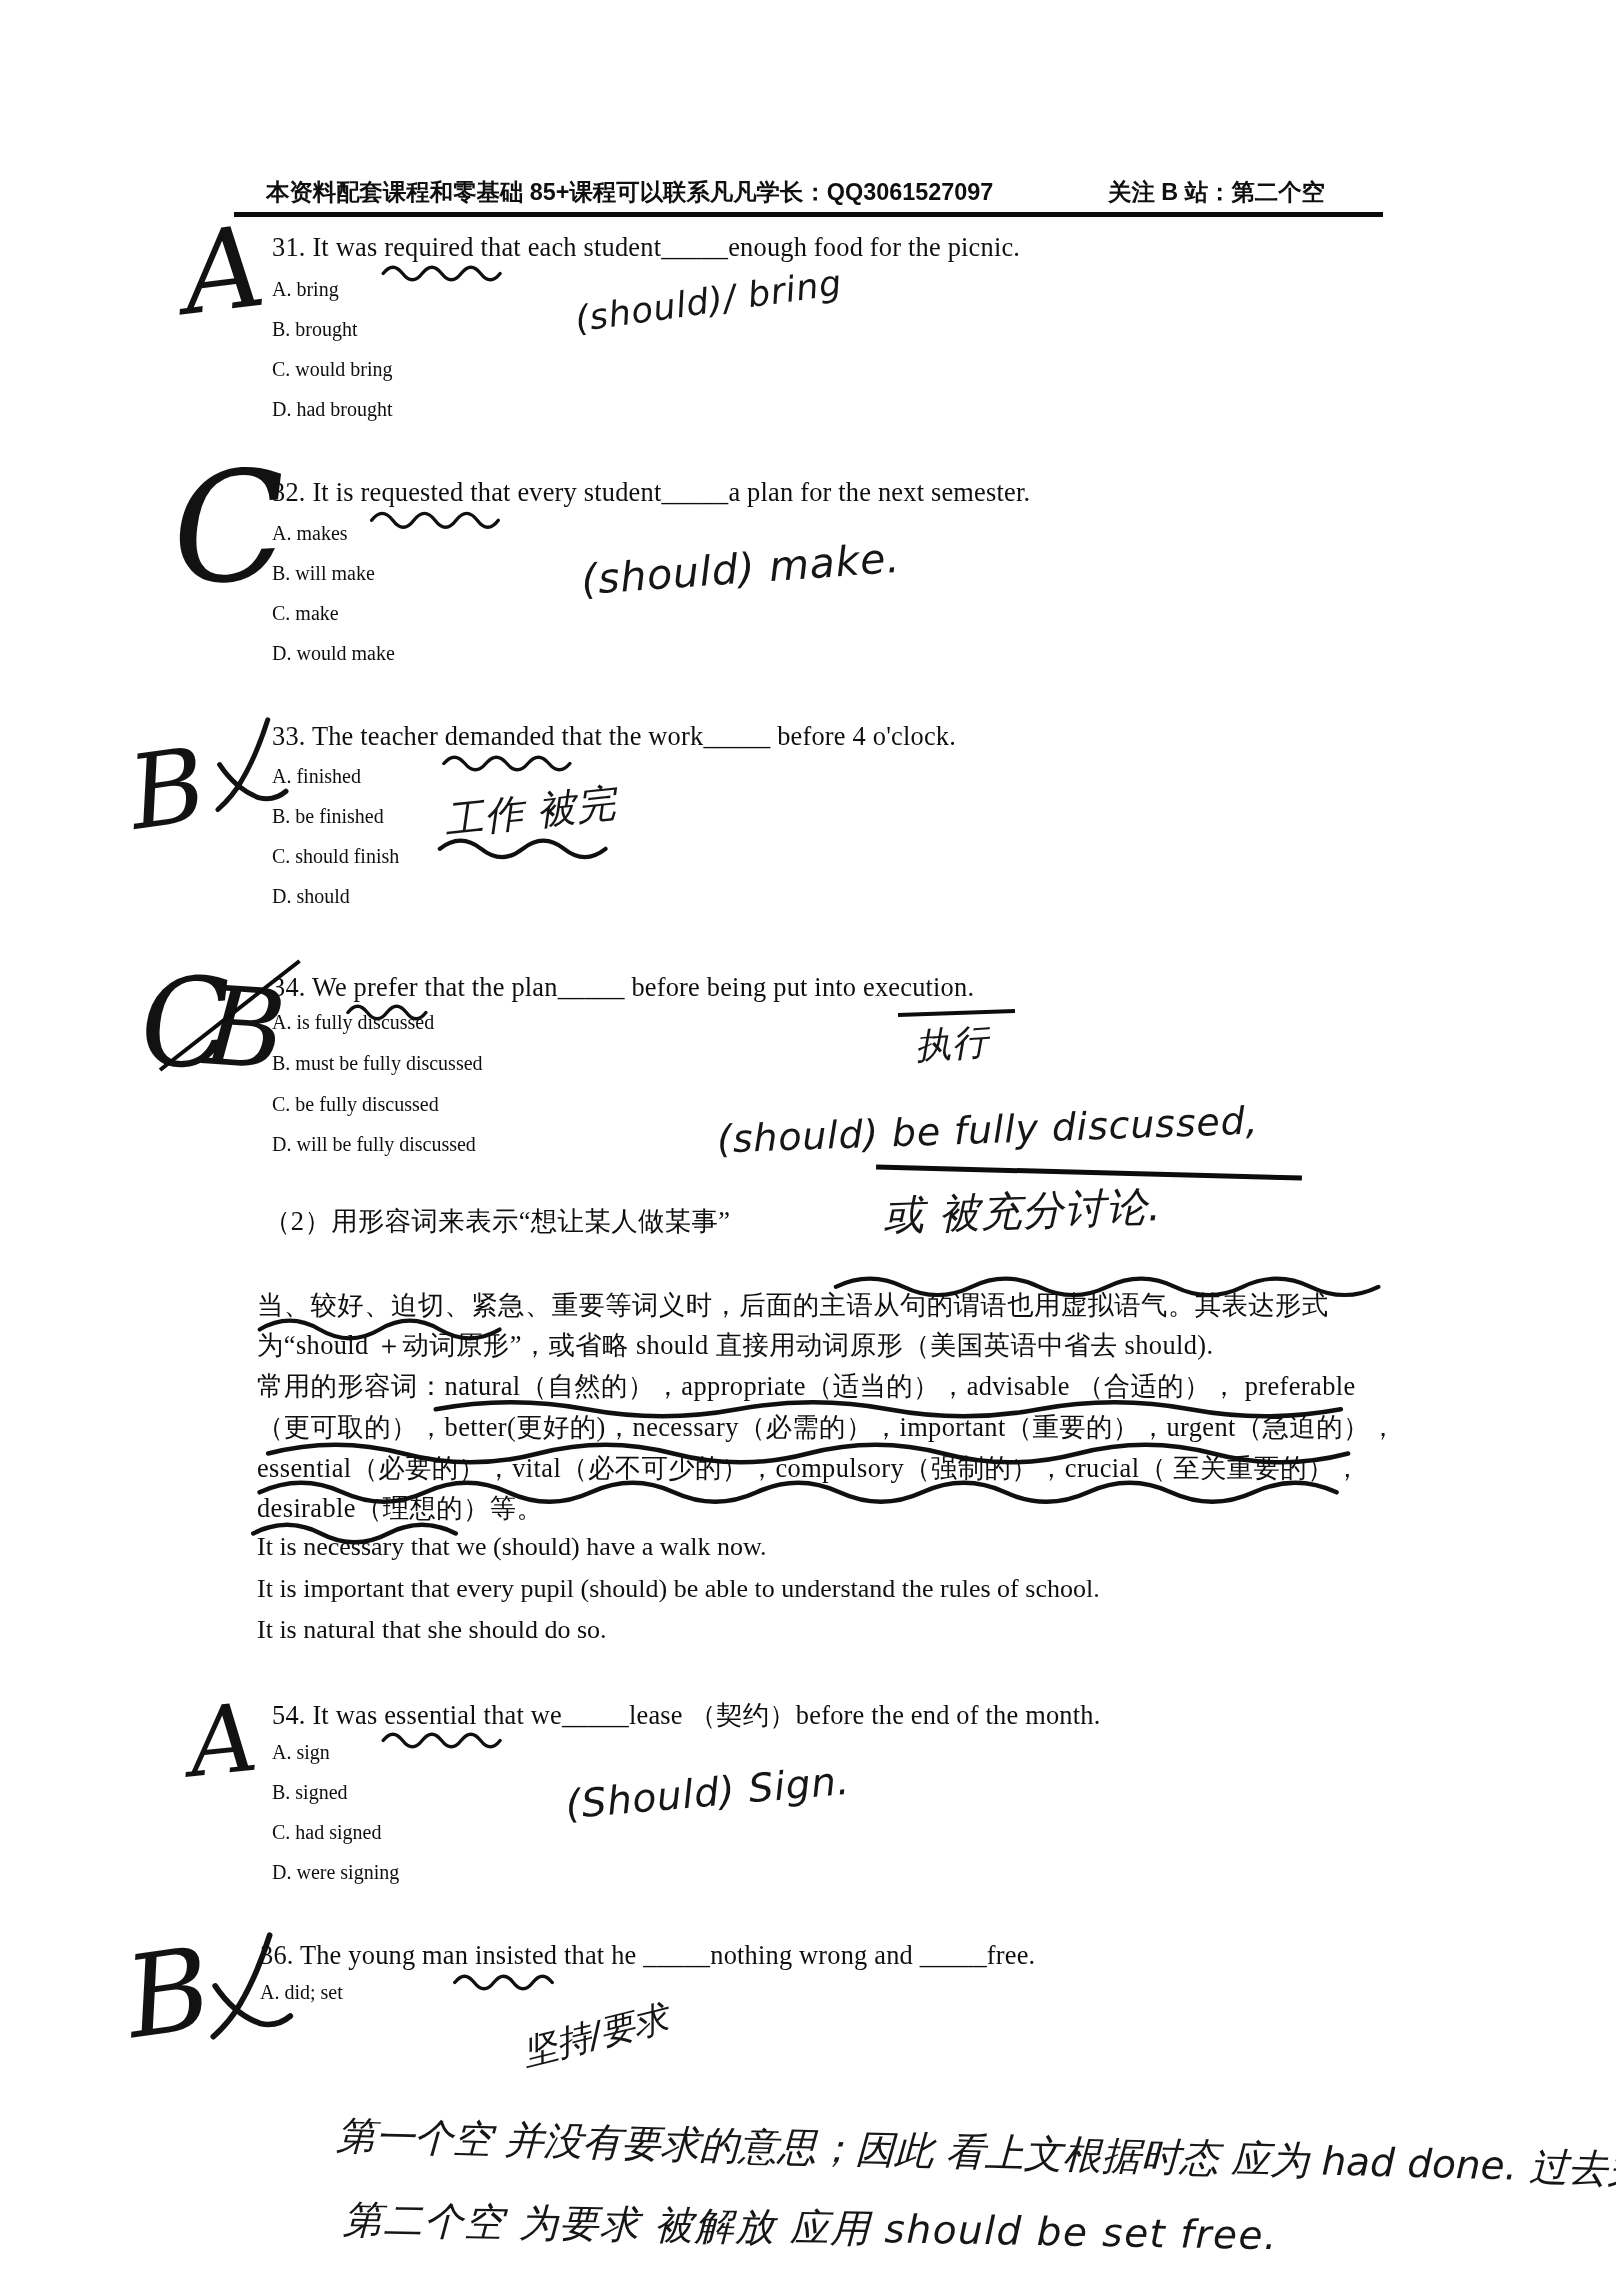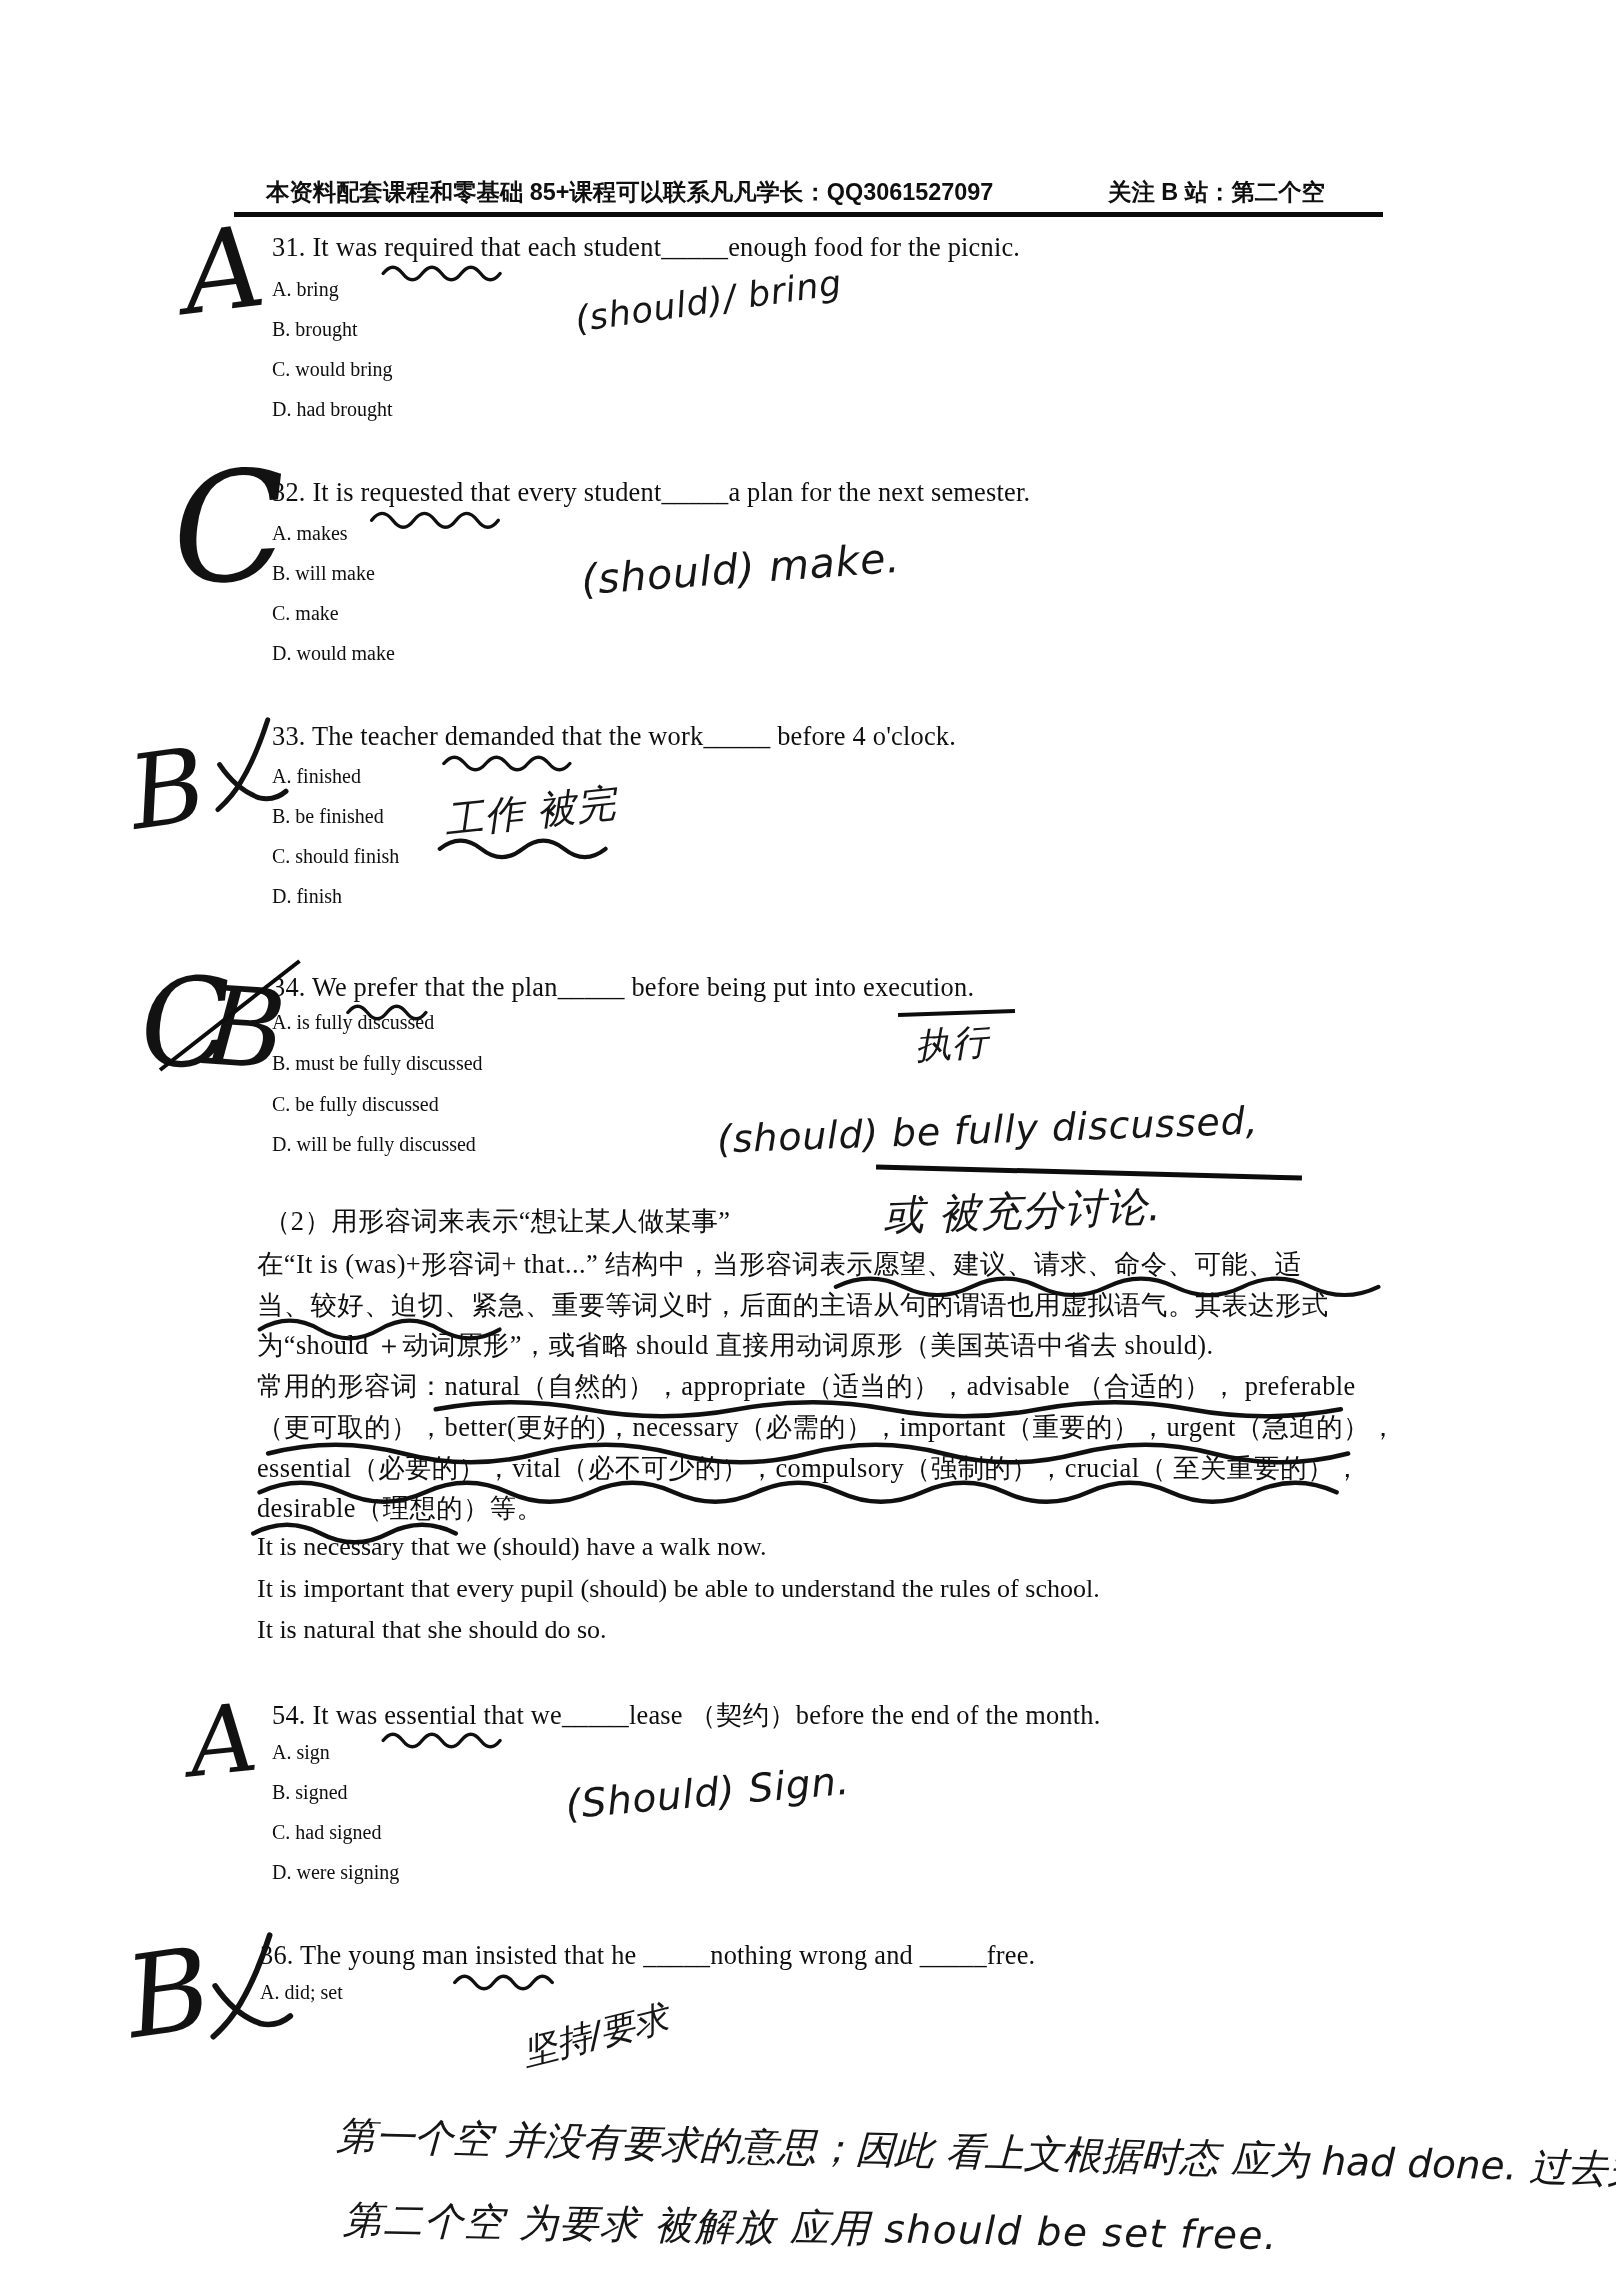--- a/index.html
+++ b/index.html
@@ -53,21 +53,21 @@
     <path d="M72 4 Q58 48 40 78 Q30 96 12 112" fill="none" stroke="#121212" stroke-width="6" stroke-linecap="round"></path>
     <path d="M14 58 Q34 88 62 98 Q80 102 94 90" fill="none" stroke="#121212" stroke-width="6" stroke-linecap="round"></path>
   </svg>
   <div class="abs stem" style="left:272px;top:721px;">33. The teacher demanded that the work_____ before 4 o'clock.</div>
   <svg class="wave" style="left:442px;top:756px;" width="132" height="15" viewBox="0 0 175 20">
       <path d="M 2 10 q 14 -16.8 28 0 q 14 16.8 28 0 q 14 -16.8 28 0 q 14 16.8 28 0 q 14 -16.8 28 0 q 14 16.8 28 0" fill="none" stroke="#101010" stroke-width="4.5" stroke-linecap="round"></path>
     </svg>
   <div class="abs opt" style="left:272px;top:765px;">A. finished</div>
   <div class="abs opt" style="left:272px;top:805px;">B. be finished</div>
   <div class="abs opt" style="left:272px;top:845px;">C. should finish</div>
-  <div class="abs opt" style="left:272px;top:885px;">D. finish</div>
+  <div class="abs opt" style="left:272px;top:885px;">D. should</div>
   <div class="abs hw" style="left:444px;top:785px;font-size:39px;transform:rotate(-6deg);">工作 被完</div>
   <svg class="wave" style="left:438px;top:839px;" width="204" height="19.6" viewBox="0 0 270 26">
       <path d="M 2 13 q 27.5 -21.84 55 0 q 27.5 21.84 55 0 q 27.5 -21.84 55 0 q 27.5 21.84 55 0" fill="none" stroke="#101010" stroke-width="5.5" stroke-linecap="round"></path>
     </svg>
 
   <div class="abs mark" style="left:140px;top:963px;font-size:121px;transform:rotate(-4deg);">C</div>
   <div class="abs mark" style="left:205px;top:974px;font-size:109px;transform:rotate(4deg);">B</div>
   <div class="abs rule" style="left:160px;top:1068px;width:177px;height:3.8px;transform:rotate(-38deg);transform-origin:left center;"></div>
   <div class="abs stem" style="left:272px;top:972px;">34. We prefer that the plan_____ before being put into execution.</div>
   <svg class="wave" style="left:346px;top:1005px;" width="87" height="15" viewBox="0 0 115 20">
@@ -77,21 +77,20 @@
   <div class="abs hw" style="left:915px;top:1020px;font-size:36px;transform:rotate(-4deg);">执行</div>
   <div class="abs opt" style="left:272px;top:1011px;">A. is fully discussed</div>
   <div class="abs opt" style="left:272px;top:1052px;">B. must be fully discussed</div>
   <div class="abs opt" style="left:272px;top:1093px;">C. be fully discussed</div>
   <div class="abs opt" style="left:272px;top:1133px;">D. will be fully discussed</div>
   <div class="abs hw" style="left:717px;top:1108px;font-size:38px;transform:rotate(-2deg);">(should) be fully discussed,</div>
   <div class="abs rule" style="left:876px;top:1170px;width:426px;height:4.5px;transform:rotate(1.5deg);"></div>
   <div class="abs hw" style="left:883px;top:1184px;font-size:41px;transform:rotate(-2deg);">或 被充分讨论.</div>
 
   <div class="abs cnp" style="left:264px;top:1204px;">（2）用形容词来表示“想让某人做某事”</div>
-  <div class="abs cnp" style="left:257px;top:1247px;">在“It is (was)+形容词+ that...” 结构中，当形容词表示愿望、建议、请求、命令、可能、适</div>
   <svg class="wave" style="left:834px;top:1277px;" width="596" height="19.6" viewBox="0 0 790 26">
       <path d="M 2 13 q 45 -21.84 90 0 q 45 21.84 90 0 q 45 -21.84 90 0 q 45 21.84 90 0 q 45 -21.84 90 0 q 45 21.84 90 0 q 45 -21.84 90 0 q 45 21.84 90 0" fill="none" stroke="#101010" stroke-width="5.5" stroke-linecap="round"></path>
     </svg>
   <div class="abs cnp" style="left:257px;top:1288px;">当、较好、迫切、紧急、重要等词义时，后面的主语从句的谓语也用虚拟语气。其表达形式</div>
   <svg class="wave" style="left:257px;top:1319px;" width="291" height="21" viewBox="0 0 385 28">
       <path d="M 2 14 q 40 -23.52 80 0 q 40 23.52 80 0 q 40 -23.52 80 0 q 40 23.52 80 0" fill="none" stroke="#101010" stroke-width="5.5" stroke-linecap="round"></path>
     </svg>
   <div class="abs cnp" style="left:257px;top:1328px;">为“should ＋动词原形”，或省略 should 直接用动词原形（美国英语中省去 should).</div>
   <div class="abs cnp" style="left:257px;top:1369px;">常用的形容词：natural（自然的），appropriate（适当的），advisable （合适的）， preferable</div>
   <svg class="wave" style="left:434px;top:1401px;" width="981" height="16.6" viewBox="0 0 1300 22">

